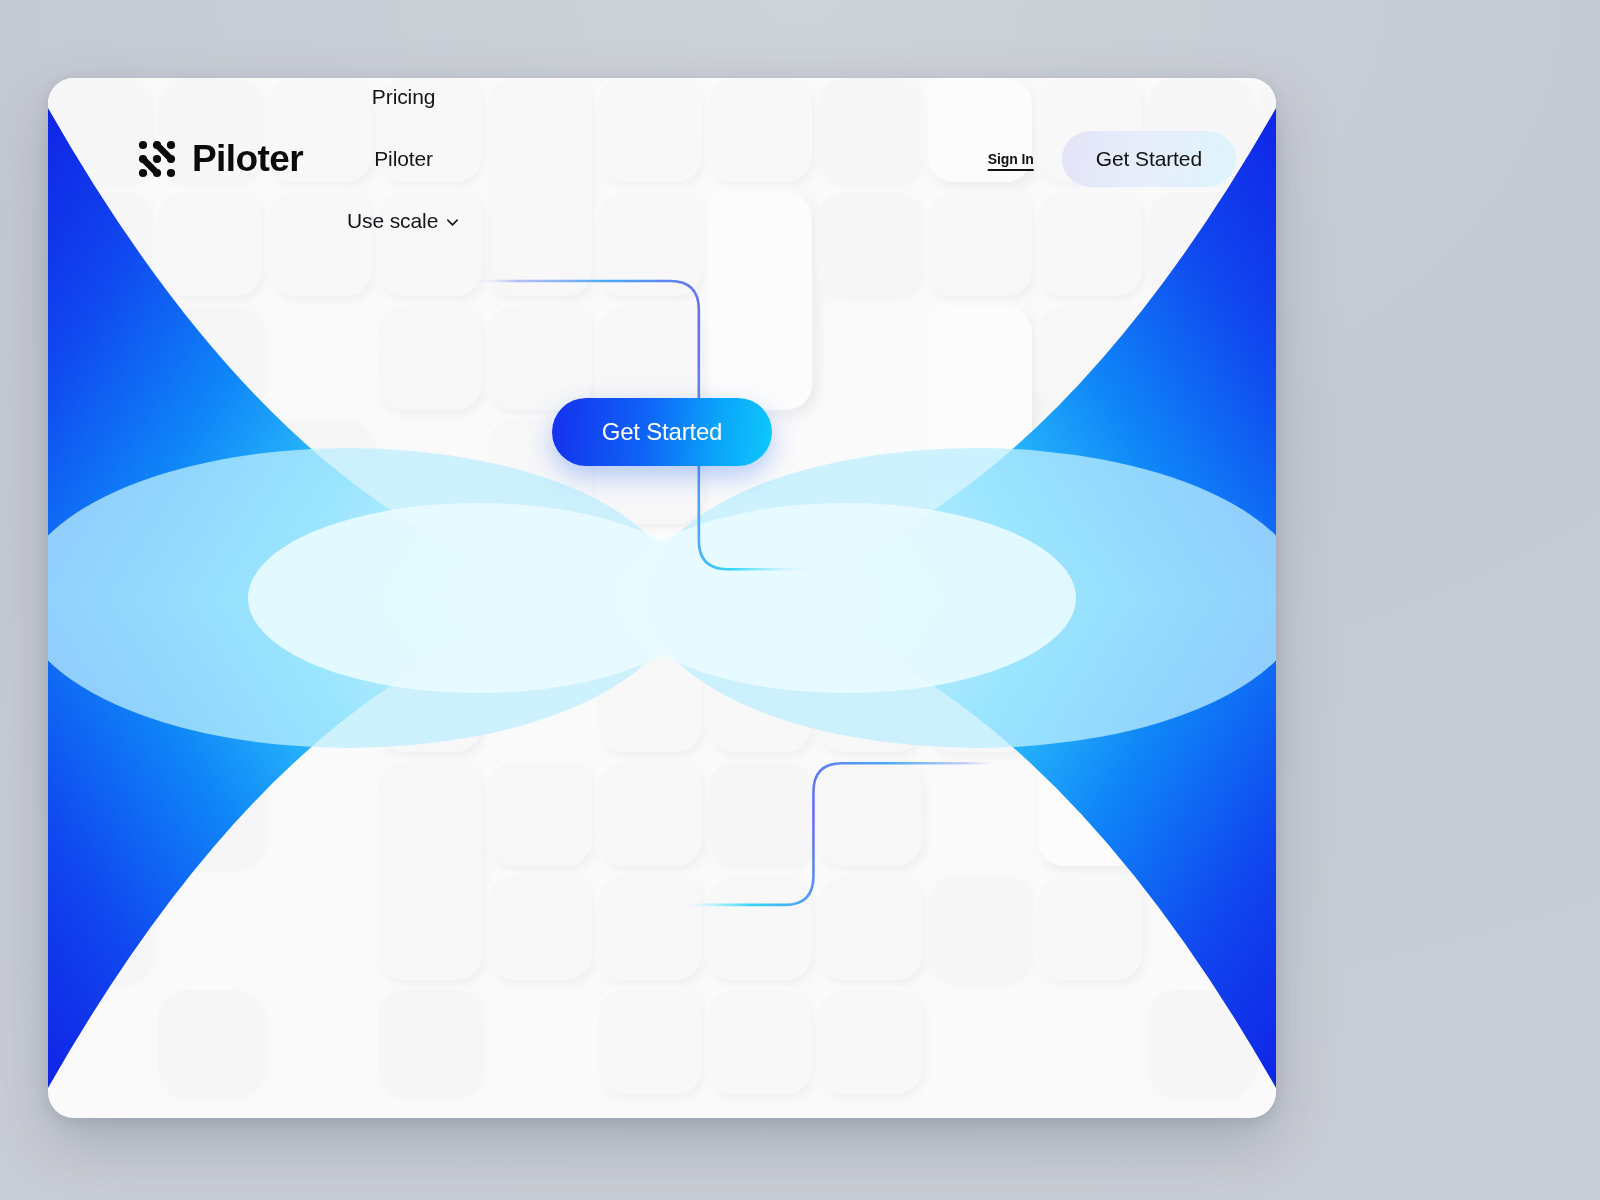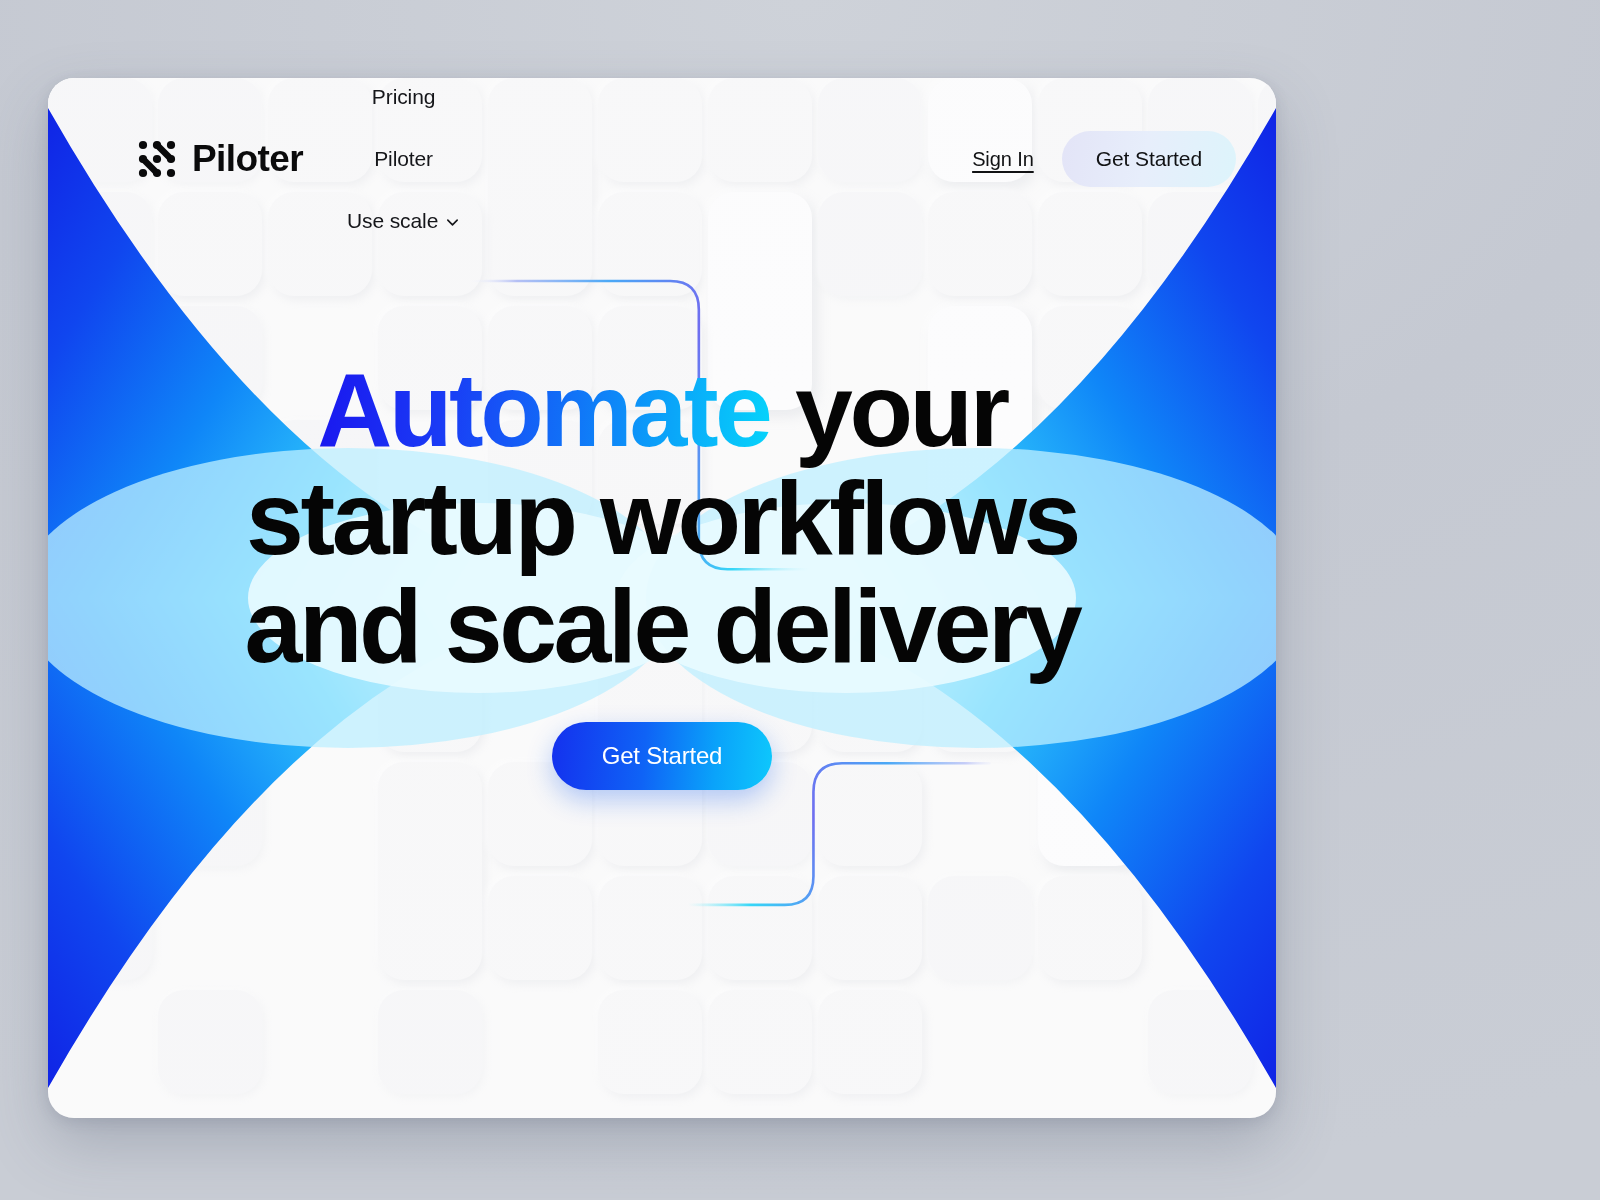--- a/index.html
+++ b/index.html
@@ -162,22 +162,22 @@
     margin-top: 3px;
   }
 
   .nav-right {
     margin-left: auto;
     display: flex;
     align-items: center;
     gap: 28px;
   }
   .signin {
-    font-size: 20px;
-    font-weight: 400;
+    font-size: 14px;
+    font-weight: 700;
     color: #111214;
     text-decoration: underline;
     text-underline-offset: 5px;
     text-decoration-thickness: 2px;
     cursor: pointer;
     letter-spacing: -0.1px;
     white-space: nowrap;
   }
   .nav-cta {
     font-size: 21px;
@@ -439,24 +439,19 @@
         </span>
       </div>
 
       <div class="nav-right">
         <span class="signin">Sign In</span>
         <button class="nav-cta">Get Started</button>
       </div>
     </nav>
 
     <div class="hero-content">
-      <h1 class="headline">
-        <span class="grad-word">Automate</span><span> your</span><br>
-        <span>startup workflows</span><br>
-        <span>and scale delivery</span>
-      </h1>
 
 
       <button class="hero-cta">Get Started</button>
     </div>
 
   </div>
 </div>
 
 </body></html>

